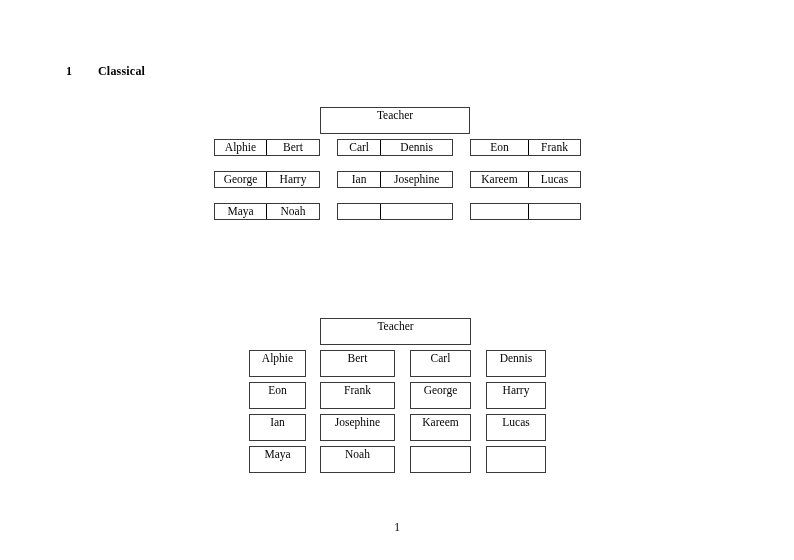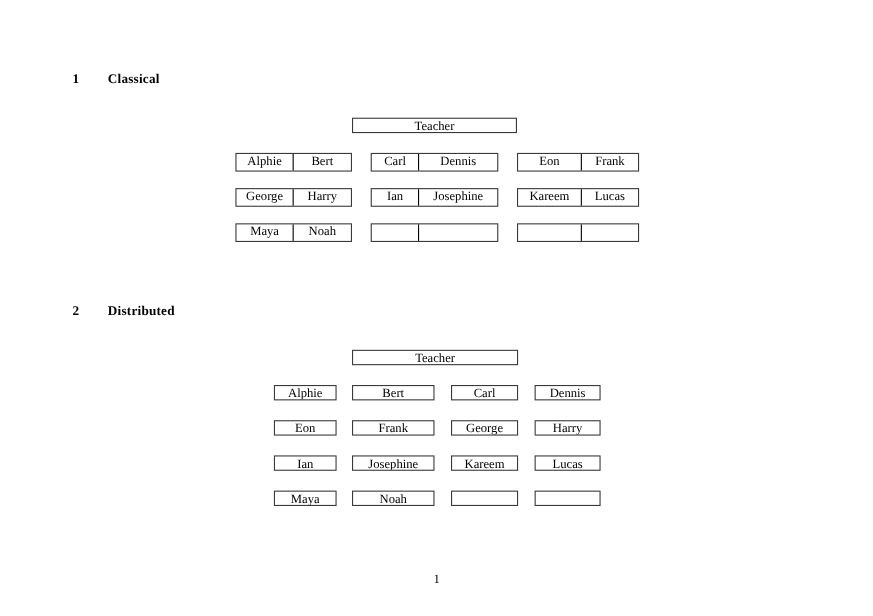--- a/index.html
+++ b/index.html
@@ -39,21 +39,21 @@
   }
   #heading-classical   { top: 64px; }
   #heading-distributed { top: 275px; }
 
   
   .lbox {
     position: absolute;
     box-sizing: border-box;
     border: 1px solid #3a3a3a;
     background: #ffffff;
-    height: 14px;
+    height: 27px;
     line-height: 15px;
     font-size: 11.5px;
     text-align: center;
     white-space: nowrap;
     overflow: hidden;
   }
 
   
   .group-table {
     position: absolute;
@@ -129,23 +129,20 @@
   </div>
   <div class="group-table" style="left:337px; top:203px; width:116px;">
     <div class="cell" style="width:43px;"></div>
     <div class="cell" style="width:73px;"></div>
   </div>
   <div class="group-table" style="left:470px; top:203px; width:111px;">
     <div class="cell" style="width:58px;"></div>
     <div class="cell" style="width:53px;"></div>
   </div>
 
-  <div class="section-heading" id="heading-distributed">
-    <span class="sec-num">2</span><span class="sec-title">Distributed</span>
-  </div>
 
   <div class="lbox" style="left:320px; top:318px; width:151px;">Teacher</div>
 
   <div class="lbox" style="left:249px; top:350px; width:57px;">Alphie</div>
   <div class="lbox" style="left:320px; top:350px; width:75px;">Bert</div>
   <div class="lbox" style="left:410px; top:350px; width:61px;">Carl</div>
   <div class="lbox" style="left:486px; top:350px; width:60px;">Dennis</div>
 
   <div class="lbox" style="left:249px; top:382px; width:57px;">Eon</div>
   <div class="lbox" style="left:320px; top:382px; width:75px;">Frank</div>

